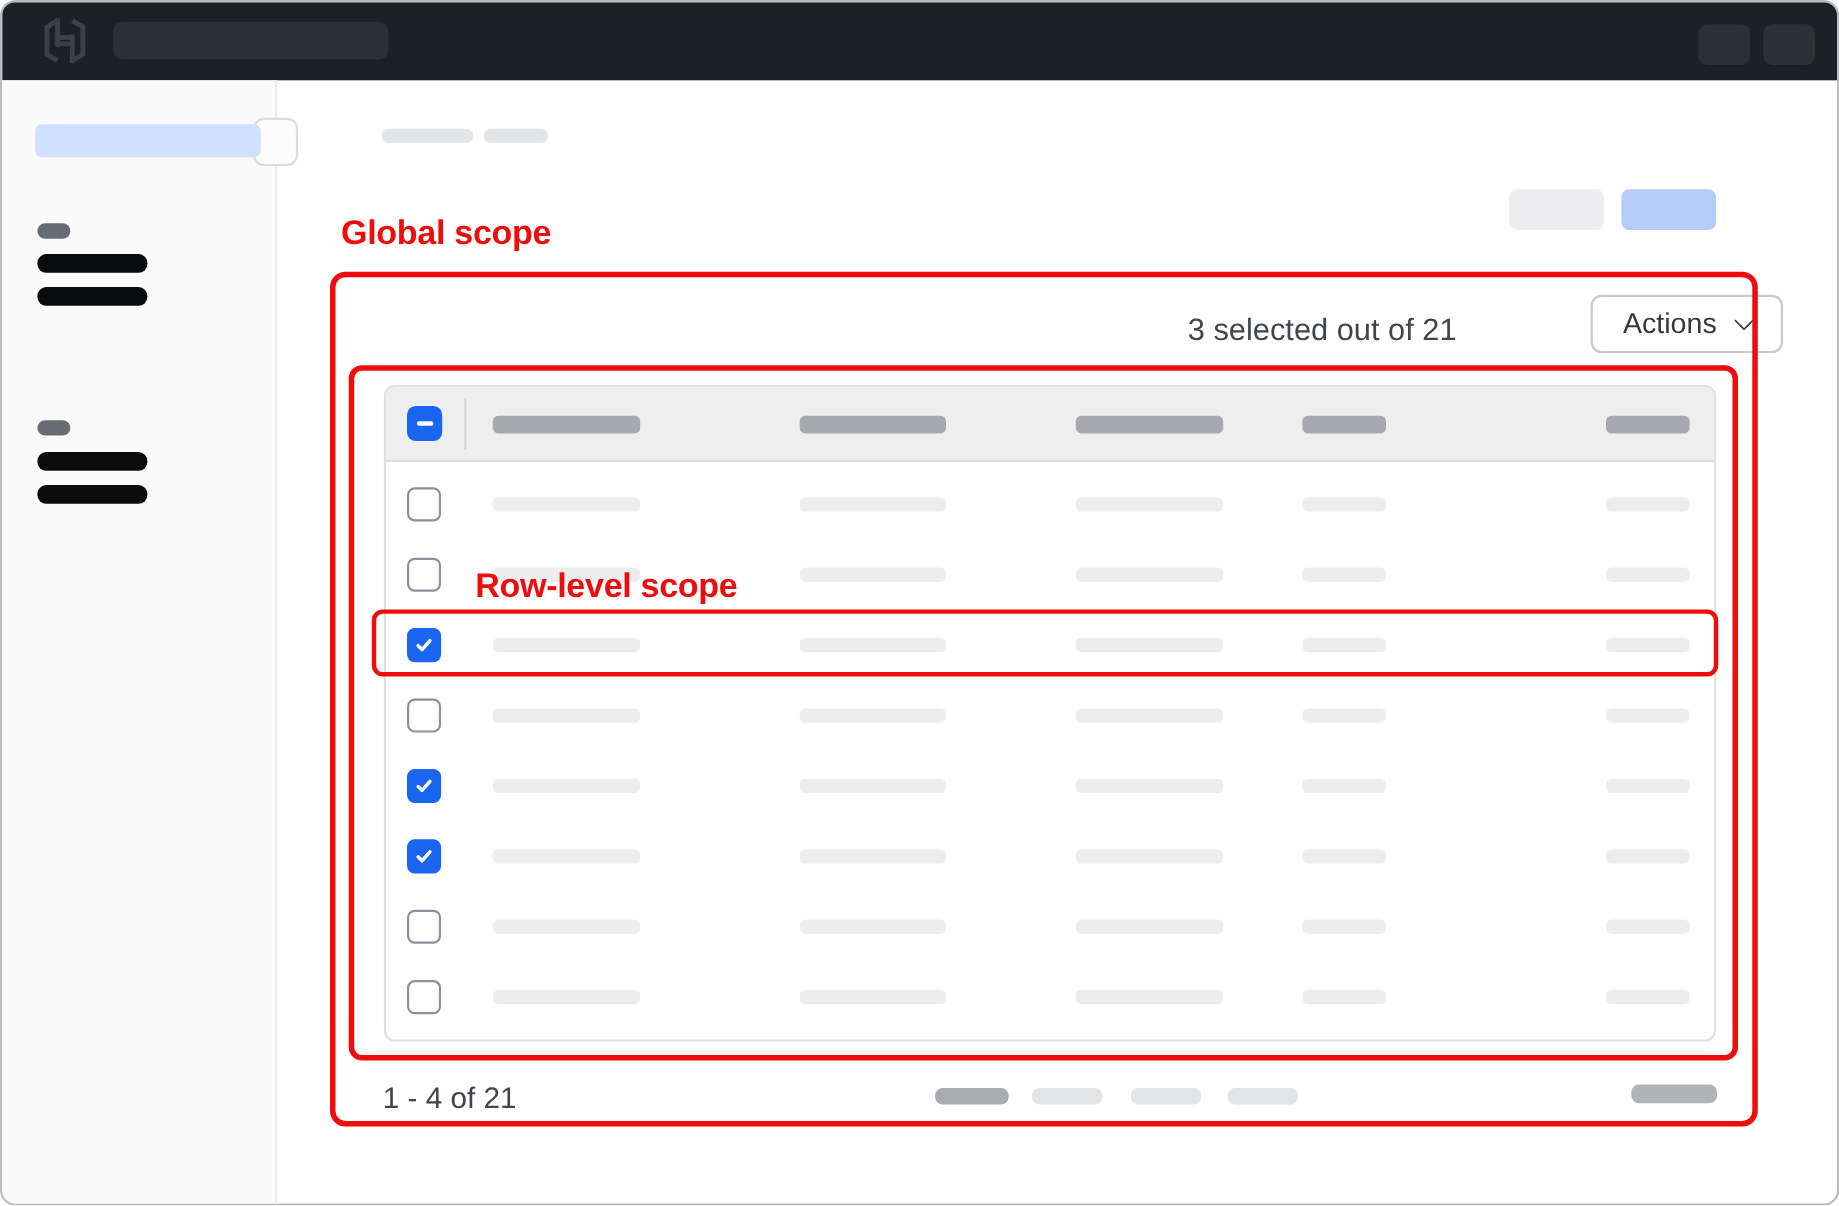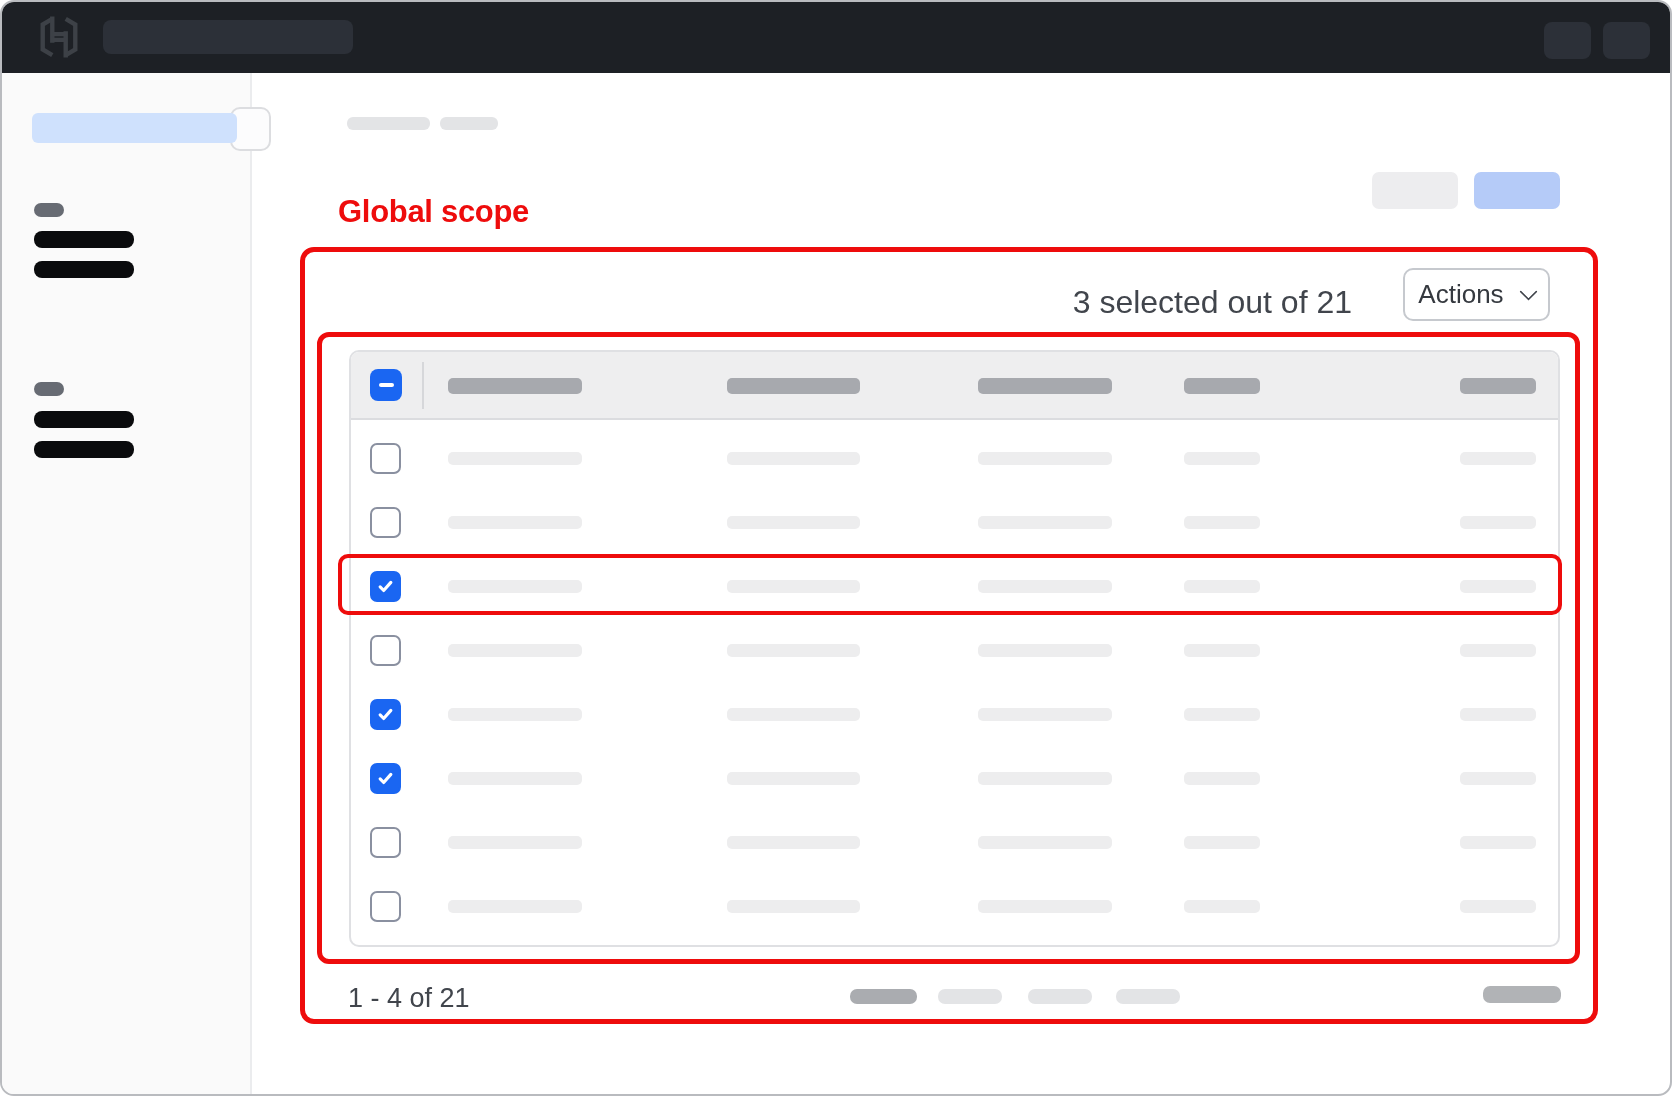--- a/index.html
+++ b/index.html
@@ -30,32 +30,32 @@
 
   
   .bc{position:absolute;top:115px;height:13px;border-radius:6px;background:#e3e4e6;}
   .bc1{left:345px;width:83px;}
   .bc2{left:438px;width:58px;}
   .top-btn{position:absolute;top:170px;width:86px;height:37px;border-radius:7px;}
   .top-btn.gray{left:1370px;background:#ededef;}
   .top-btn.blue{left:1472px;background:var(--btn-blue);}
 
   
-  .ann{position:absolute;color:var(--red);font-weight:bold;font-size:31px;letter-spacing:-.3px;z-index:30;white-space:nowrap;margin-left:28px;}
+  .ann{position:absolute;color:var(--red);font-weight:bold;font-size:31px;letter-spacing:-.3px;z-index:30;white-space:nowrap;}
   .ann.global{left:308px;top:192px;}
   .ann.page{left:336px;top:281px;z-index:31;}
   .ann.row{left:430px;top:513px;z-index:32;}
   .redbox{position:absolute;border:5px solid var(--red);background:transparent;z-index:25;pointer-events:none;}
   .box-global{left:298px;top:245px;width:1298px;height:777px;border-radius:14px;}
   .box-page{left:315px;top:330px;width:1263px;height:632px;border-radius:12px;}
   .box-row{left:336px;top:552px;width:1224px;height:61px;border-width:4px;border-radius:10px;z-index:28;}
 
   
-  .sel-status{position:absolute;left:1050px;top:282px;width:300px;text-align:right;font-size:32px;color:#41454c;z-index:5;}
-  .actions-btn{position:absolute;left:1401px;top:266px;width:147px;height:53px;background:#fff;border:2px solid #c6c9ce;border-radius:10px;
+  .sel-status{position:absolute;left:1050px;top:282px;width:300px;text-align:center;font-size:28px;color:#41454c;z-index:5;}
+  .actions-btn{position:absolute;left:1444px;top:266px;width:175px;height:53px;background:#fff;border:2px solid #c6c9ce;border-radius:10px;
     display:flex;align-items:center;justify-content:center;gap:18px;z-index:5;cursor:pointer;}
   .actions-btn .lbl{font-size:26px;color:#35393f;font-weight:500;}
   .chev{width:13px;height:13px;border-right:2.6px solid #40444b;border-bottom:2.6px solid #40444b;transform:rotate(45deg) translate(-2px,-2px);border-radius:1px;}
 
   
   .table{position:absolute;left:347px;top:348px;width:1211px;height:597px;background:#fff;border:2px solid #dfe0e3;border-radius:10px;overflow:hidden;z-index:4;}
   .thead{position:relative;height:68px;background:#eeeeef;border-bottom:2px solid #dbdcdf;}
   .cb{position:absolute;left:19px;width:32px;height:32px;border-radius:8px;}
   .cb.indet{top:17px;background:var(--blue);display:flex;align-items:center;justify-content:center;}
   .cb.indet .dash{width:15px;height:4px;border-radius:2px;background:#fff;}
@@ -108,20 +108,21 @@
     <div class="side-bar sb4"></div>
   </div>
 
   <div class="bc bc1"></div>
   <div class="bc bc2"></div>
 
   <div class="top-btn gray"></div>
   <div class="top-btn blue"></div>
 
   <div class="ann global">Global scope</div>
+  <div class="ann row">Row-level scope</div>
 
   <div class="redbox box-global"></div>
   <div class="redbox box-page"></div>
   <div class="redbox box-row"></div>
 
   <div class="sel-status">3 selected out of 21</div>
   <div class="actions-btn">
     <span class="lbl">Actions</span>
     <span class="chev"></span>
   </div>

